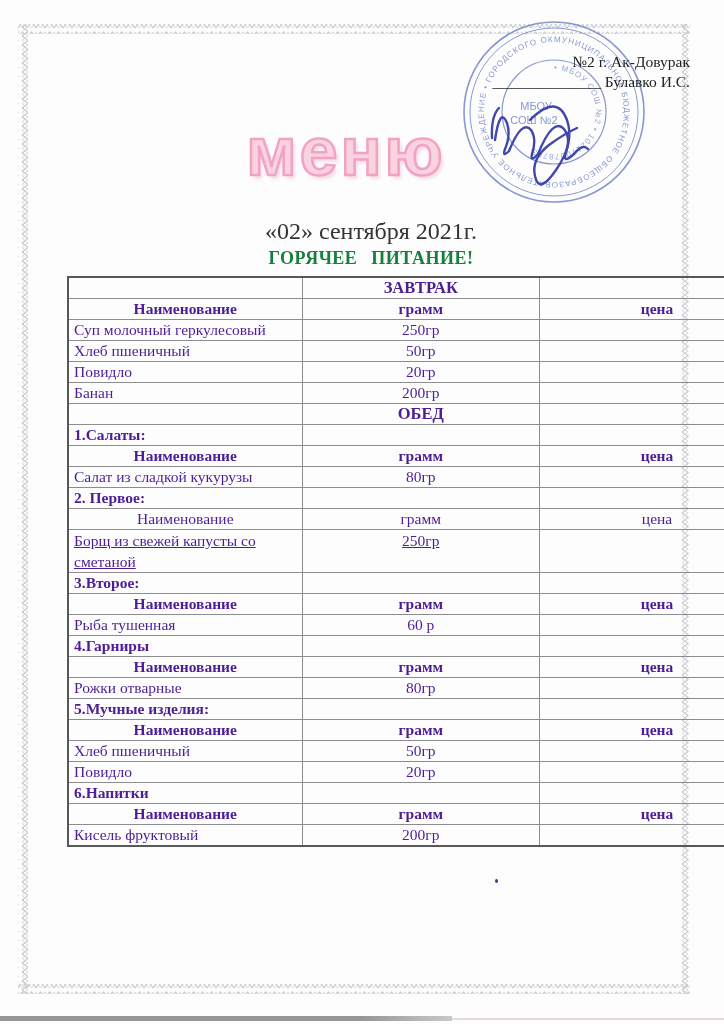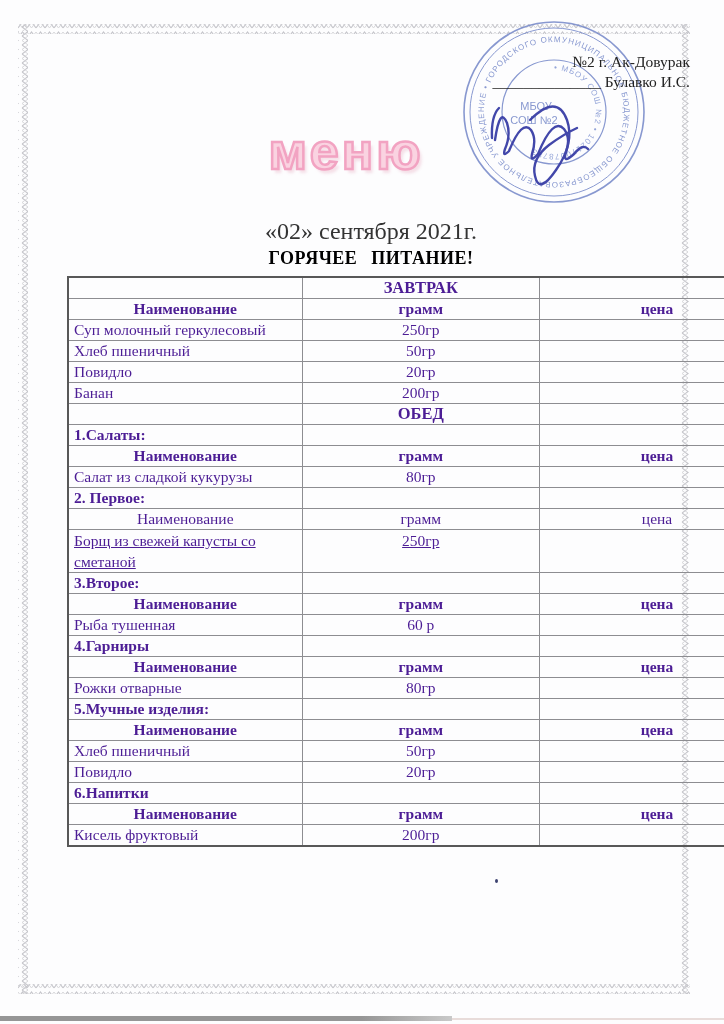--- a/index.html
+++ b/index.html
@@ -10,32 +10,32 @@
   .border-svg{position:absolute;left:0;top:0;}
   
   .approval{
     position:absolute;top:52px;right:34px;text-align:right;
     font-size:15.5px;line-height:19.5px;color:#222;z-index:3;
   }
   .stamp-svg{position:absolute;left:456px;top:14px;z-index:2;opacity:.85;}
   .signature-svg{position:absolute;left:440px;top:58px;z-index:4;}
   
   .menu-title{
-    position:absolute;top:121px;left:346px;transform:translateX(-50%);
+    position:absolute;top:112px;left:346px;transform:translateX(-50%);
     font-family:"Liberation Sans", sans-serif;font-weight:bold;
-    font-size:52px;letter-spacing:3px;color:#fad3e1;
+    font-size:68px;letter-spacing:3px;color:#fad3e1;
     -webkit-text-stroke:2.5px #f2a3c2;
     text-shadow:3px 4px 3px rgba(236,186,205,.45);
     z-index:1;white-space:nowrap;
   }
   .heading-block{
     position:absolute;top:218px;left:67px;width:608px;text-align:center;z-index:1;
   }
   .date-line{font-size:24px;color:#333;}
-  .subtitle{font-size:18px;font-weight:bold;letter-spacing:.5px;word-spacing:9px;color:#000000;margin-top:3px;}
+  .subtitle{font-size:18px;font-weight:bold;letter-spacing:.5px;word-spacing:9px;color:#15803d;margin-top:3px;}
   
   table.menu{
     position:absolute;top:276px;left:67px;width:709px;
     border-collapse:collapse;font-size:15.5px;color:#4c1d95;
     border:2px solid #585858;z-index:1;
   }
   table.menu td{
     border:1px solid #8d8d91;height:20px;line-height:20px;
     padding:0 5px;white-space:nowrap;
   }

